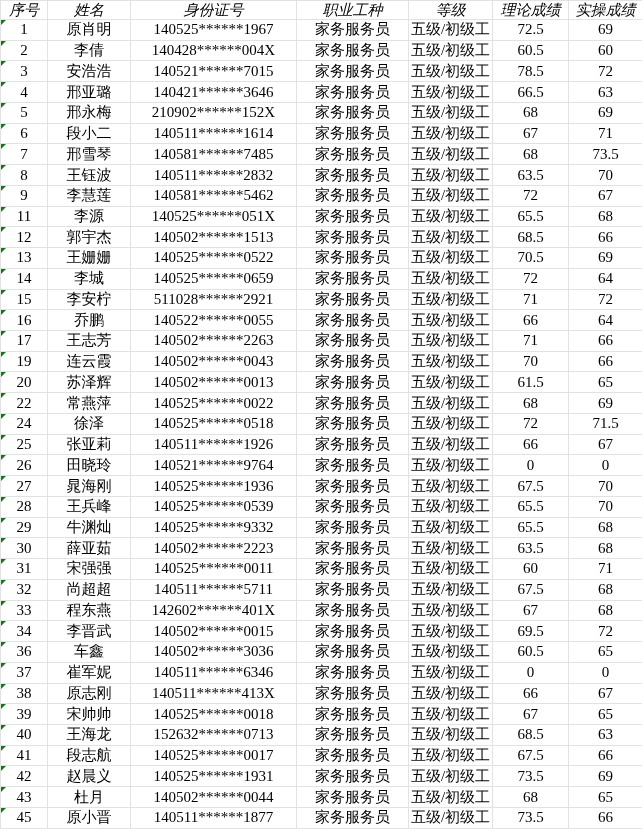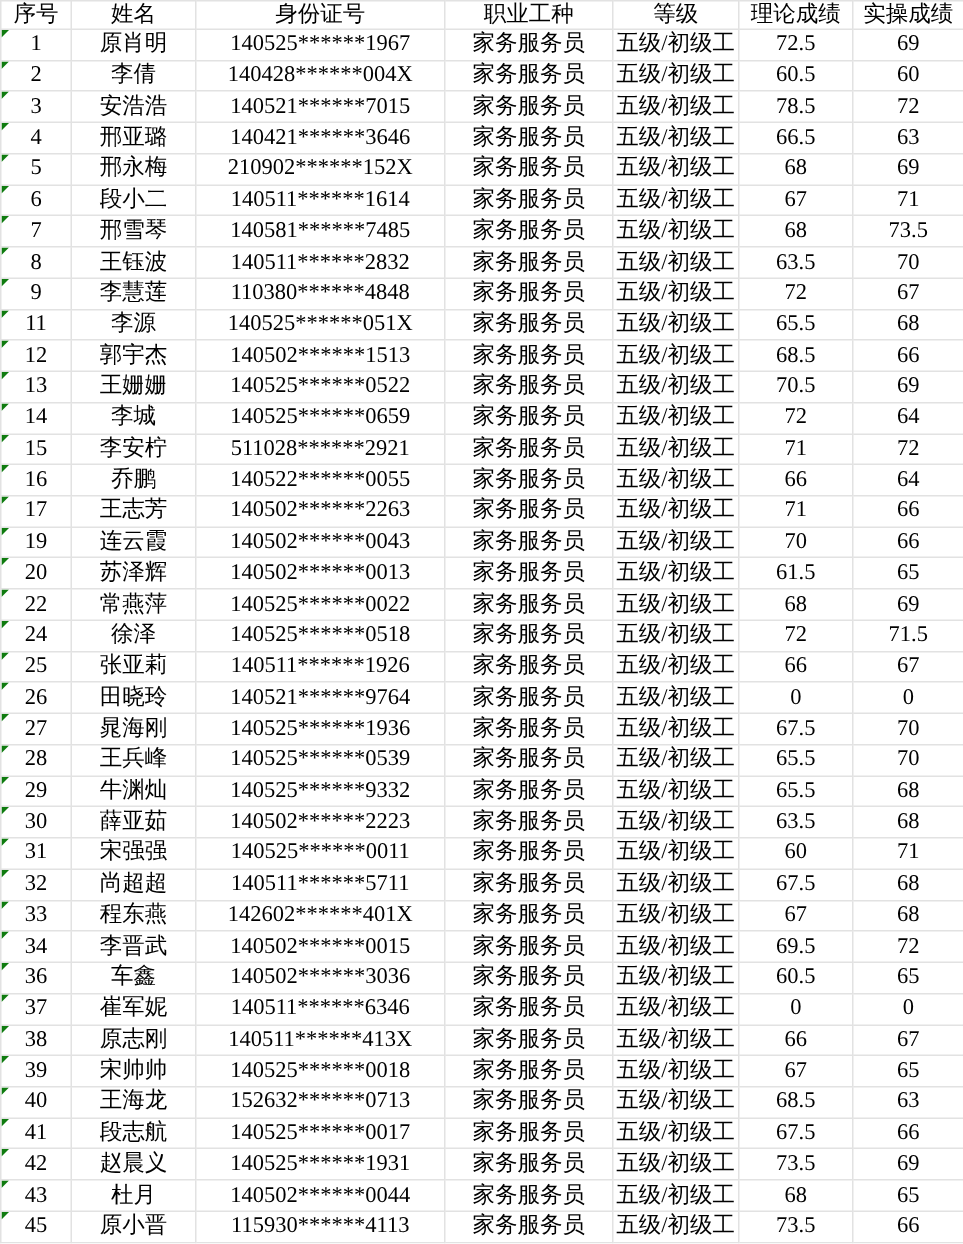--- a/index.html
+++ b/index.html
@@ -14,21 +14,21 @@
     text-align:center;
     vertical-align:middle;
     font-family:"Liberation Serif","DejaVu Serif",serif;
     font-size:15px;
     font-weight:400;
     line-height:1;
     color:var(--text);
     white-space:nowrap;
     overflow:hidden;
   }
-  thead tr{height:19px;}
+  thead tr{height:19px;font-style:italic;}
   tbody tr{height:18px;}
   td.first{position:relative;}
   .tri{
     position:absolute;top:0;left:0;width:0;height:0;
     border-top:5px solid var(--tri);
     border-right:5px solid transparent;
   }
 </style>
 </head>
 <body>
@@ -123,21 +123,21 @@
         <td>王钰波</td>
         <td>140511******2832</td>
         <td>家务服务员</td>
         <td>五级/初级工</td>
         <td>63.5</td>
         <td>70</td>
       </tr>
       <tr>
         <td class="first"><span class="tri"></span>9</td>
         <td>李慧莲</td>
-        <td>110380******4848</td>
+        <td>140581******5462</td>
         <td>家务服务员</td>
         <td>五级/初级工</td>
         <td>72</td>
         <td>67</td>
       </tr>
       <tr>
         <td class="first"><span class="tri"></span>11</td>
         <td>李源</td>
         <td>140525******051X</td>
         <td>家务服务员</td>
@@ -393,20 +393,20 @@
         <td>杜月</td>
         <td>140502******0044</td>
         <td>家务服务员</td>
         <td>五级/初级工</td>
         <td>68</td>
         <td>65</td>
       </tr>
       <tr>
         <td class="first"><span class="tri"></span>45</td>
         <td>原小晋</td>
-        <td>115930******4113</td>
+        <td>140511******1877</td>
         <td>家务服务员</td>
         <td>五级/初级工</td>
         <td>73.5</td>
         <td>66</td>
       </tr>
     </tbody>
 </table>
 
 </body></html>

